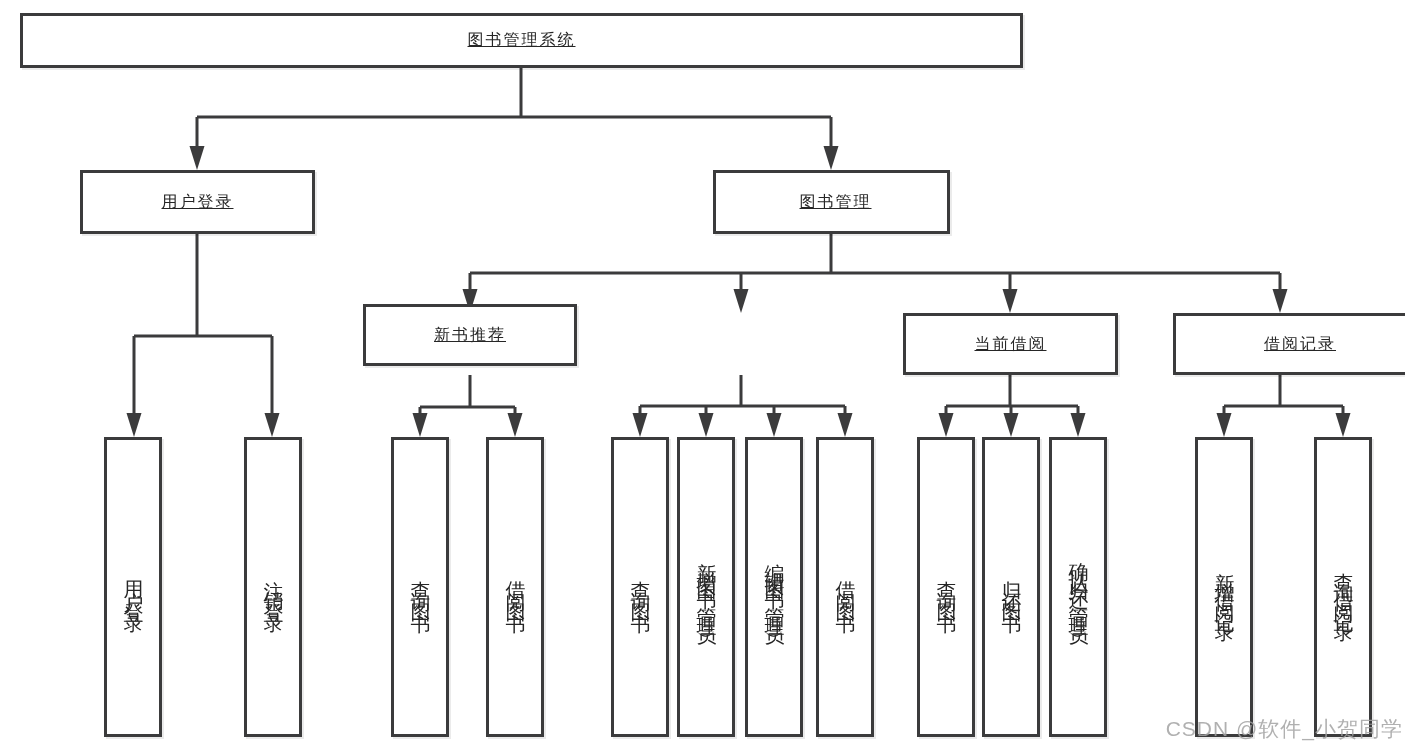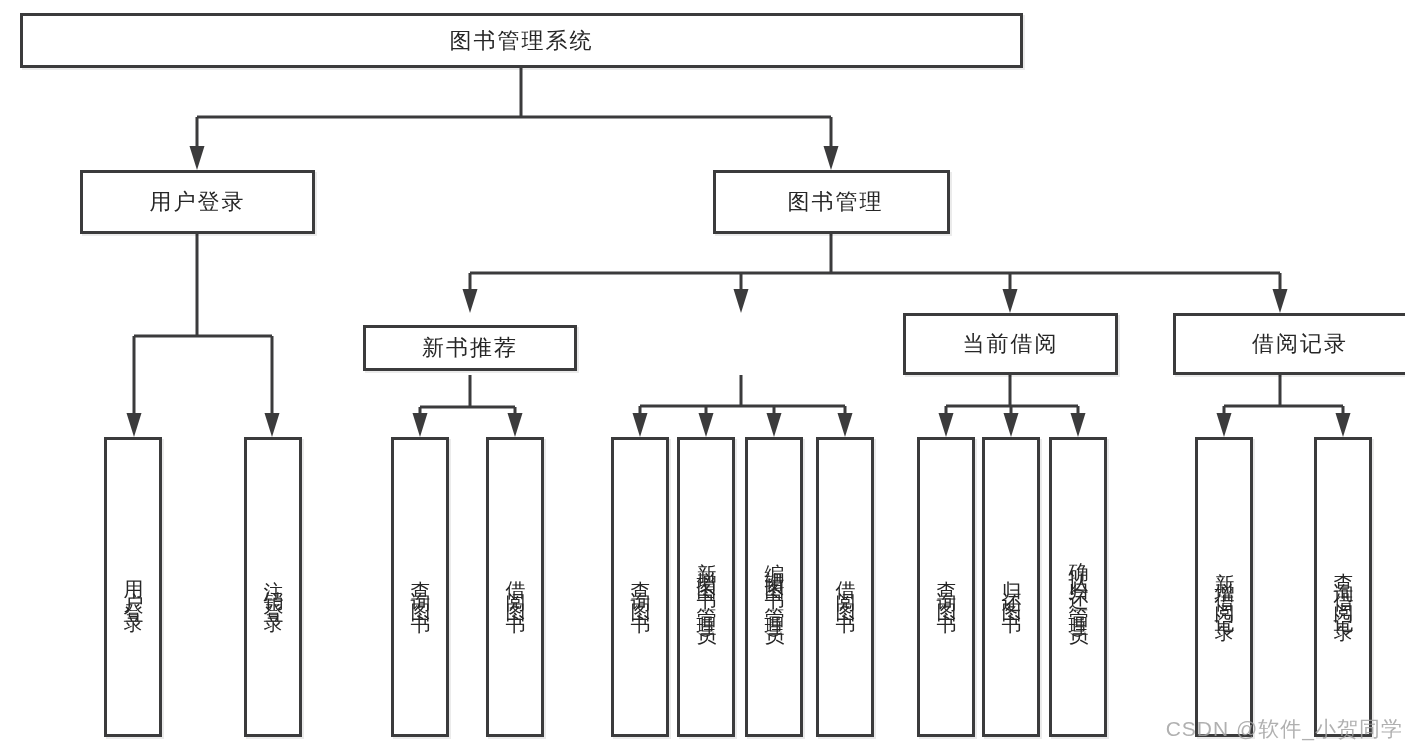--- a/index.html
+++ b/index.html
@@ -20,24 +20,25 @@
   }
   .wires{position:absolute;inset:0;width:1405px;height:747px;}
   .wires .ln{stroke:var(--line);stroke-width:3;fill:none;}
   .wires .ah{fill:var(--line);}
   .node{
     position:absolute;
     box-sizing:border-box;
     background:var(--fill);
     border:3px solid var(--line);
     display:flex;align-items:center;justify-content:center;
-    font-size:22px;
+    font-size:16px;
     letter-spacing:2px;
     color:var(--text);
     box-shadow:2px 2px 0 rgba(0,0,0,0.08);
+    text-decoration:underline;
   }
   .leaf{
     position:absolute;
     box-sizing:border-box;
     top:437px;width:58px;height:300px;
     background:var(--fill);
     border:3px solid var(--line);
     writing-mode:vertical-rl;
     text-align:center;
     line-height:50px;
@@ -96,21 +97,21 @@
       <use href="#ah" transform="translate(1224,437)"></use>
       <use href="#ah" transform="translate(1343,437)"></use>
     </g>
   </svg>
 
   <div class="node" style="left:20px;top:13px;width:1003px;height:55px;">图书管理系统</div>
 
   <div class="node" style="left:80px;top:170px;width:235px;height:64px;">用户登录</div>
   <div class="node" style="left:713px;top:170px;width:237px;height:64px;padding-left:8px;">图书管理</div>
 
-  <div class="node" style="left:363px;top:325px;width:214px;height:46px;">新书推荐</div>
+  <div class="node" style="left:363px;top:304px;width:214px;height:62px;">新书推荐</div>
   <div class="node" style="left:903px;top:313px;width:215px;height:62px;">当前借阅</div>
   <div class="node" style="left:1173px;top:313px;width:254px;height:62px;text-align:center;">借阅记录</div>
 
   <div class="leaf" style="left:104px;">用户登录</div>
   <div class="leaf" style="left:244px;">注销登录</div>
 
   <div class="leaf" style="left:391px;">查询图书</div>
   <div class="leaf" style="left:486px;">借阅图书</div>
 
   <div class="leaf" style="left:611px;">查询图书</div>

